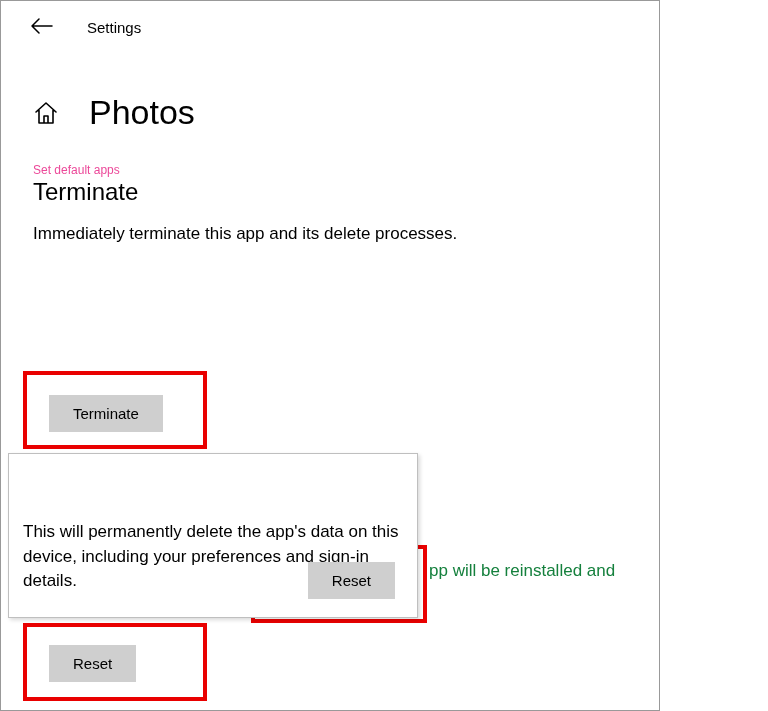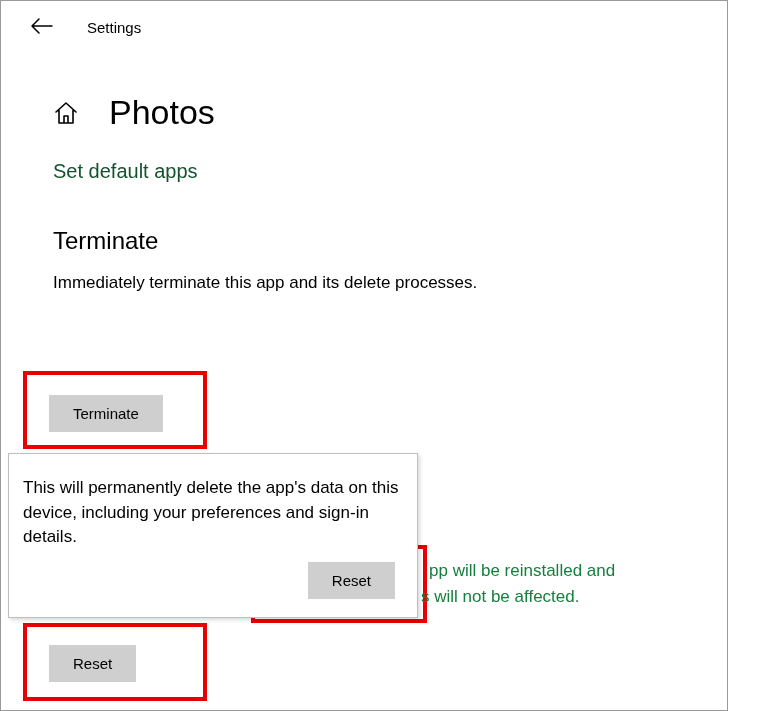--- a/index.html
+++ b/index.html
@@ -5,41 +5,41 @@
     * { box-sizing: border-box; margin: 0; padding: 0; }
     html, body {
       width: 768px;
       height: 711px;
       font-family: "Segoe UI", Arial, sans-serif;
       background: #fff;
       color: #000;
       overflow: hidden;
     }
     .page {
-      width: 728px;
+      width: 660px;
       height: 711px;
       border: 1px solid #999;
       position: relative;
       background: #fff;
     }
     .header {
       display: flex;
       align-items: center;
       padding: 16px 24px 12px 30px;
     }
     .back-arrow {
       font-size: 20px;
       margin-right: 34px;
       line-height: 1;
     }
     .header-title {
       font-size: 15px;
     }
     .content {
-      padding: 20px 40px 0 52px;
+      padding: 20px 40px 0 32px;
     }
     .title-row {
       display: flex;
       align-items: center;
       margin-top: 24px;
       margin-bottom: 28px;
     }
     .home-icon {
       margin-right: 30px;
       display: inline-flex;
@@ -49,24 +49,23 @@
       font-size: 34px;
       font-weight: 400;
     }
     .desc {
       font-size: 17px;
       line-height: 1.45;
       max-width: 640px;
       margin-bottom: 26px;
     }
     .link {
-      color: #14532d;
-      font-size: 20px;
+      color: #ec4899;
+      font-size: 12px;
       display: inline-block;
-      margin-bottom: 44px;
     }
     .section-head {
       font-size: 24px;
       font-weight: 400;
       margin-bottom: 18px;
     }
     .section-desc {
       font-size: 17px;
       margin-bottom: 24px;
     }
@@ -102,20 +101,21 @@
       height: 165px;
       background: #fff;
       border: 1px solid #bfbfbf;
       box-shadow: 2px 2px 4px rgba(0,0,0,0.15);
       padding: 22px 14px 18px 14px;
       z-index: 5;
     }
     .popup-text {
       font-size: 17px;
       line-height: 1.45;
+      margin-top: 44px;
     }
     .popup-btn-wrap {
       position: absolute;
       right: 22px;
       bottom: 18px;
     }
     .bg-text {
       position: absolute;
       font-size: 17px;
       line-height: 1.45;
@@ -152,21 +152,20 @@
 
     <h2 class="section-head">Terminate</h2>
     <p class="section-desc">Immediately terminate this app and its delete processes.</p>
   </div>
 
   <span class="btn-terminate-wrap">
     <button class="btn">Terminate</button>
   </span>
 
   <span class="bg-text bg1">pp will be reinstalled and</span>
-  <span class="bg-text bg2">s will not be affected.</span>
 
   <div class="popup">
     <p class="popup-text">This will permanently delete the app's data on this device, including your preferences and sign-in details.</p>
     <span class="popup-btn-wrap">
       <button class="btn">Reset</button>
     </span>
   </div>
 
   <span class="btn-reset-main-wrap">
     <button class="btn">Reset</button>

